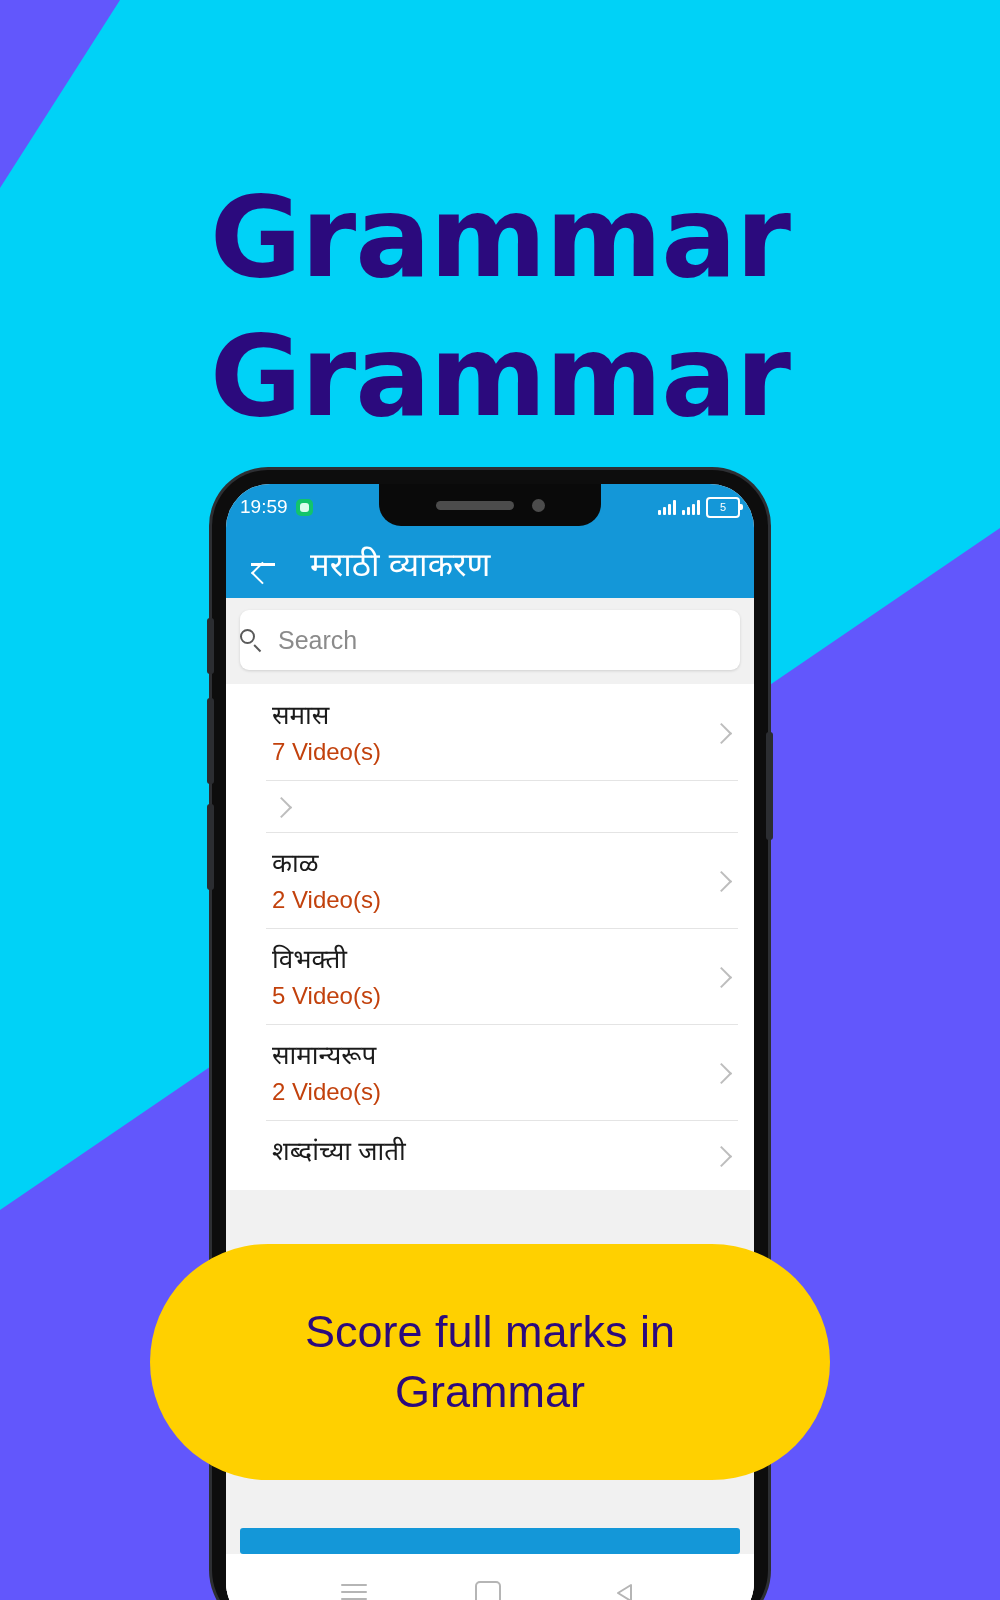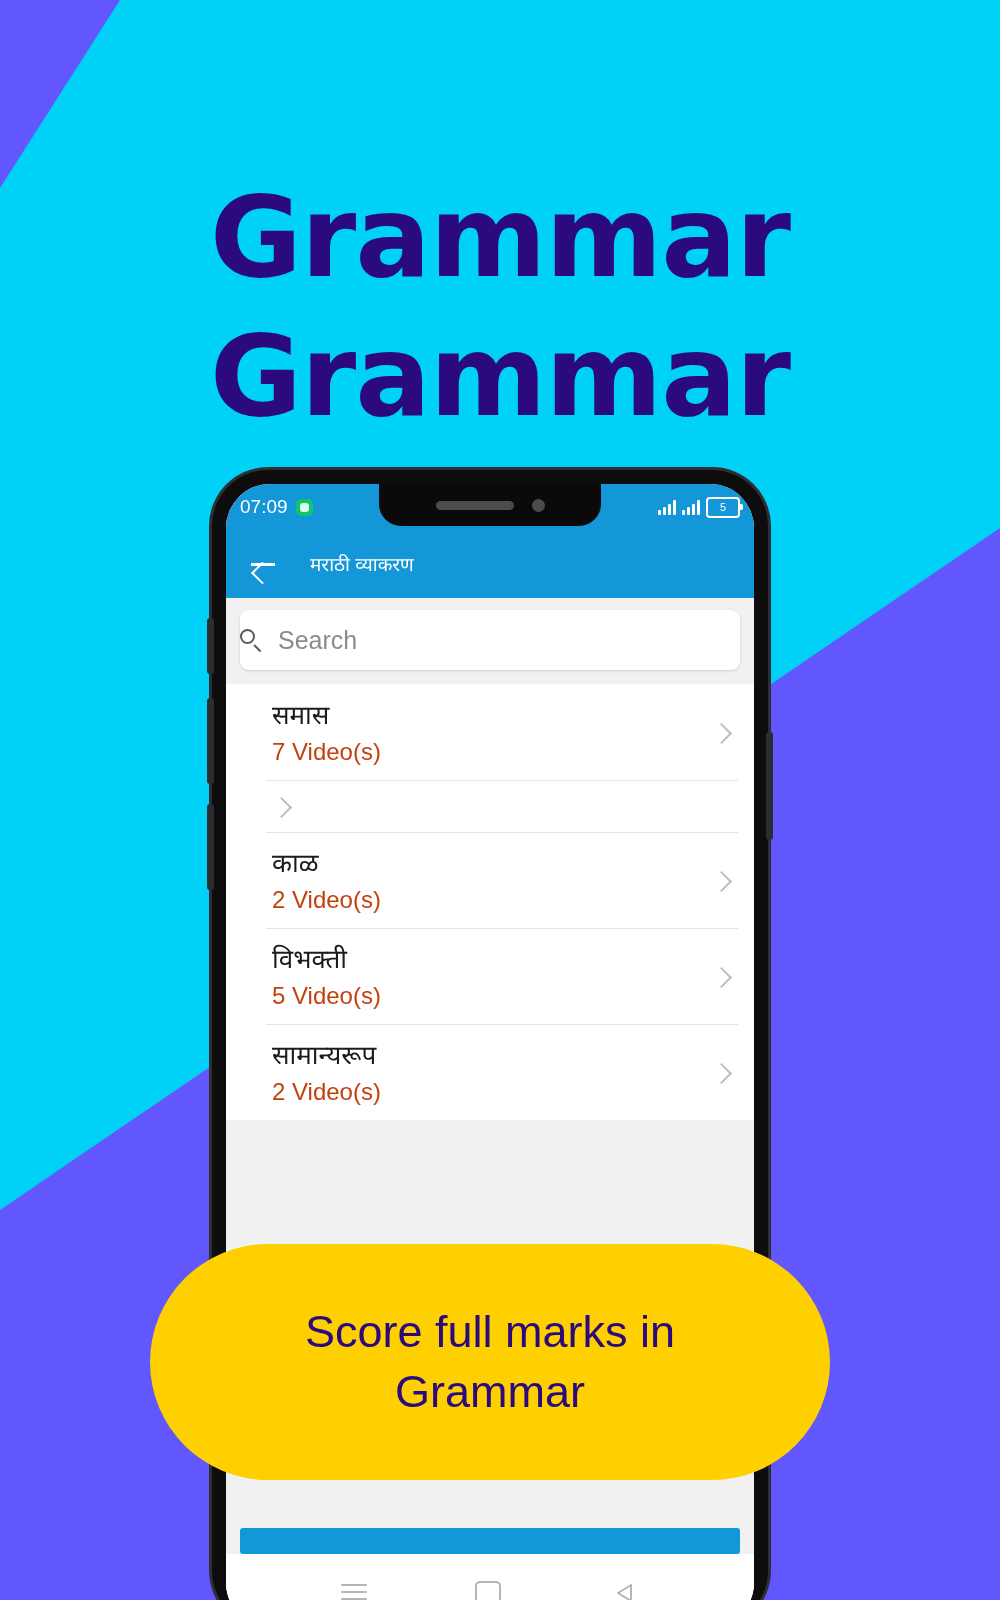--- a/index.html
+++ b/index.html
@@ -68,21 +68,21 @@
     display:flex;align-items:center;justify-content:center;
     font-size:11px;line-height:1;position:relative;
   }
   .batt:after{content:"";position:absolute;right:-5px;top:5px;width:3px;height:6px;
     background:#fff;border-radius:0 2px 2px 0;}
   
   #appbar{
     height:68px;background:#1497d8;color:#fff;display:flex;align-items:center;
     padding:0 22px;box-sizing:border-box;gap:32px;
   }
-  #appbar .title{font-size:19px;line-height:1;}
+  #appbar .title{font-size:33px;line-height:1;}
   .back-arrow{width:30px;height:30px;position:relative;flex:0 0 auto;}
   .back-arrow:before{content:"";position:absolute;left:3px;top:14px;width:24px;height:2.6px;background:#fff;}
   .back-arrow:after{content:"";position:absolute;left:3px;top:8px;width:14px;height:14px;
     border-left:2.6px solid #fff;border-bottom:2.6px solid #fff;transform:rotate(45deg);transform-origin:left bottom;}
   
   #content{background:#f1f1f1;height:1032px;overflow:hidden;}
   #searchwrap{padding:12px 14px 14px;box-sizing:border-box;}
   #searchbar{
     background:#fff;border-radius:9px;height:60px;
     display:flex;align-items:center;gap:16px;
@@ -158,21 +158,21 @@
 
   <div id="screen">
 
     <div id="notch">
       <div class="speaker"></div>
       <div class="camera"></div>
     </div>
 
     <div id="statusbar">
       <div class="sb-left">
-        <span>07:09</span>
+        <span>19:59</span>
         <span class="green-ic"></span>
       </div>
       <div class="sb-right">
         <span class="bars">
             <i></i>
             <i></i>
             <i></i>
             <i></i>
           </span>
         <span class="bars">
@@ -232,20 +232,27 @@
         </div>
 
         <div class="row">
           <div class="txt">
             <div class="name">सामान्यरूप</div>
             <div class="sub">2 Video(s)</div>
           </div>
           <div class="chev"></div>
         </div>
 
+        <div class="row">
+          <div class="txt">
+            <div class="name">शब्दांच्या जाती</div>
+            <div class="sub"></div>
+          </div>
+          <div class="chev"></div>
+        </div>
 
       </div>
     </div>
 
     <div id="bottombanner"></div>
 
     <div id="navbar">
       <div class="nav-ic nav-menu">
           <span></span>
           <span></span>

